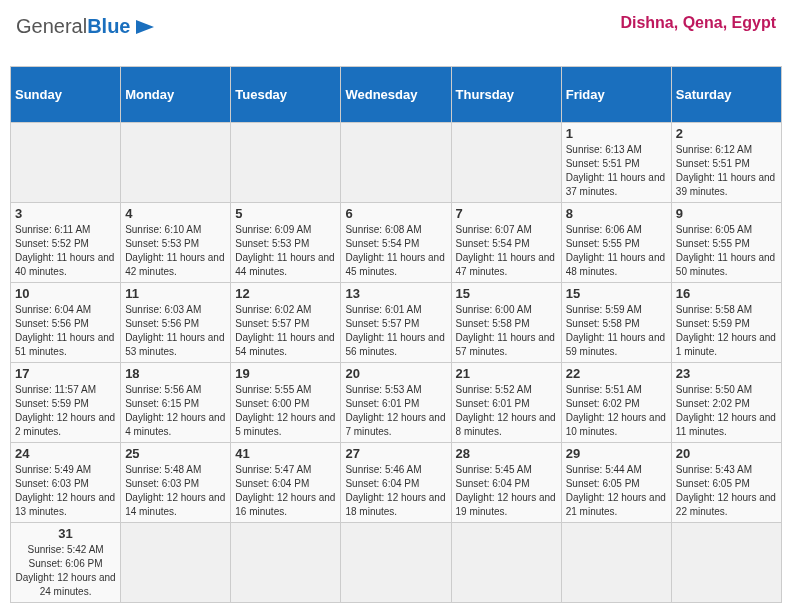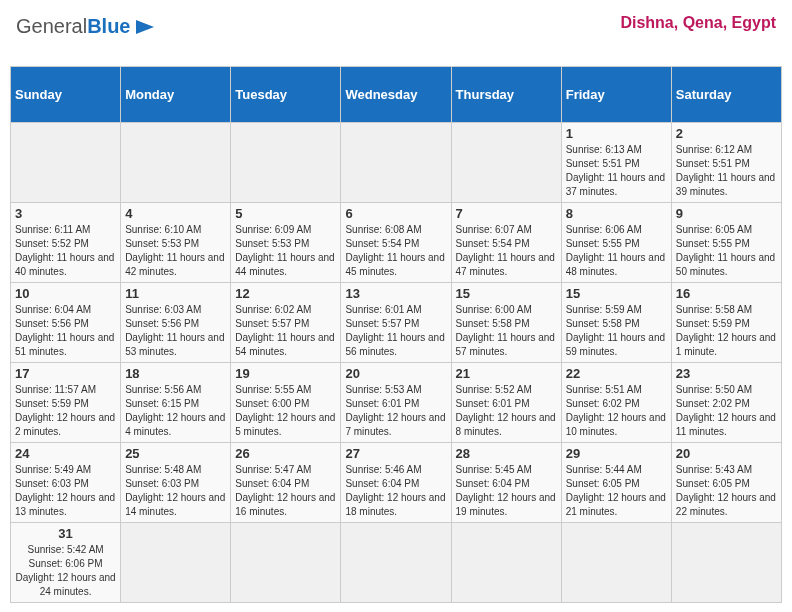--- a/index.html
+++ b/index.html
@@ -267,21 +267,21 @@
 Sunset: 6:03 PM
 Daylight: 12 hours and 13 minutes.</div>
         </td>
         <td>
           <span class="day-number">25</span>
           <div class="day-info">Sunrise: 5:48 AM
 Sunset: 6:03 PM
 Daylight: 12 hours and 14 minutes.</div>
         </td>
         <td>
-          <span class="day-number">26</span>
+          <span class="day-number">41</span>
           <div class="day-info">Sunrise: 5:47 AM
 Sunset: 6:04 PM
 Daylight: 12 hours and 16 minutes.</div>
         </td>
         <td>
           <span class="day-number">27</span>
           <div class="day-info">Sunrise: 5:46 AM
 Sunset: 6:04 PM
 Daylight: 12 hours and 18 minutes.</div>
         </td>

